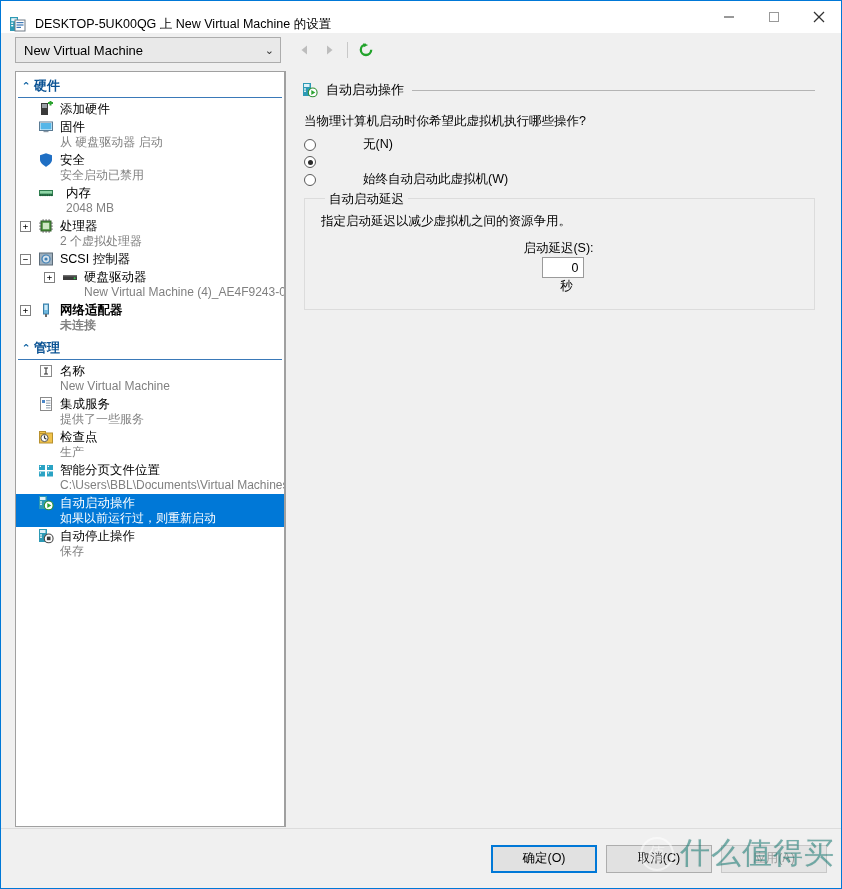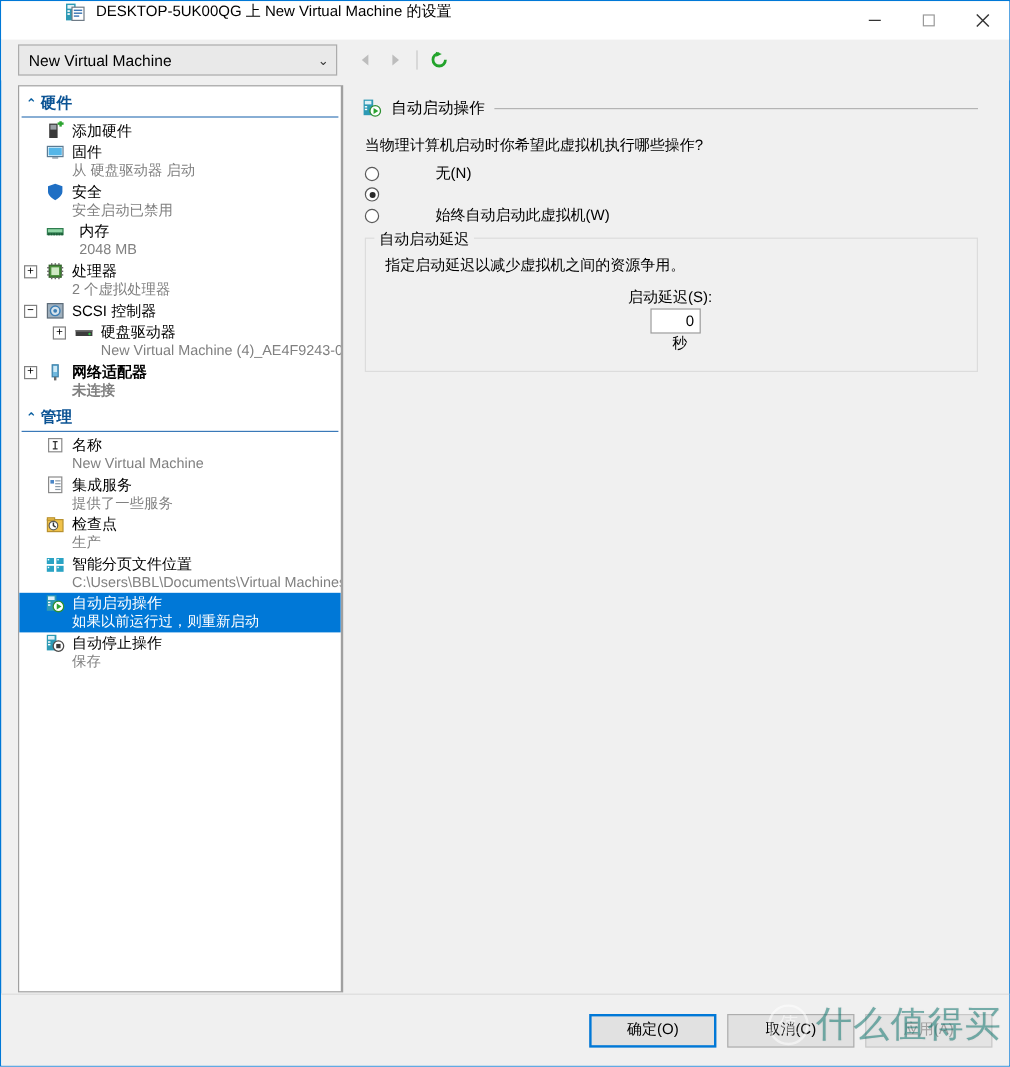--- a/index.html
+++ b/index.html
@@ -16,23 +16,22 @@
     width: 842px; height: 889px;
     background: #f0f0f0;
     border: 1px solid #0078d7;
   }
 
   
   #titlebar {
     height: 32px;
     background: #ffffff;
     display: flex;
-    align-items: flex-start;
+    align-items: flex-end;
     position: relative;
-    padding-left: 45px;
   }
   #title-icon {
     width: 18px; height: 18px;
     margin-left: 8px; margin-right: 8px;
     position: relative; flex: none;
   }
   #title-text {
     font-size: 12.5px;
     color: #000000;
     white-space: nowrap;
@@ -138,21 +137,21 @@
   }
   .radio-label { font-size:12.5px; color:#000; white-space:nowrap; }
 
   #delay-group {
     position: relative;
     margin: 10px 14px 0 6px;
     border: 1px solid #dcdcdc;
     padding: 12px 10px 14px 12px;
   }
   #delay-legend {
-    position:absolute; top:-8px; left:7px;
+    position:absolute; top:-8px; left:20px;
     background:#f0f0f0; padding: 0 4px;
     font-size: 12.5px; color:#000; white-space:nowrap;
   }
   #delay-desc { font-size:12.5px; color:#000; margin: 2px 0 10px 4px;}
   #delay-row { display:flex; align-items:center; margin-left:4px;flex-direction:column; }
   #delay-label { font-size:12.5px; color:#000; margin-right:8px; white-space:nowrap;}
   #delay-input {
     width: 42px; height: 21px;
     border: 1px solid #9a9a9a; background:#fff;
     text-align: right; font-size: 12.5px;

